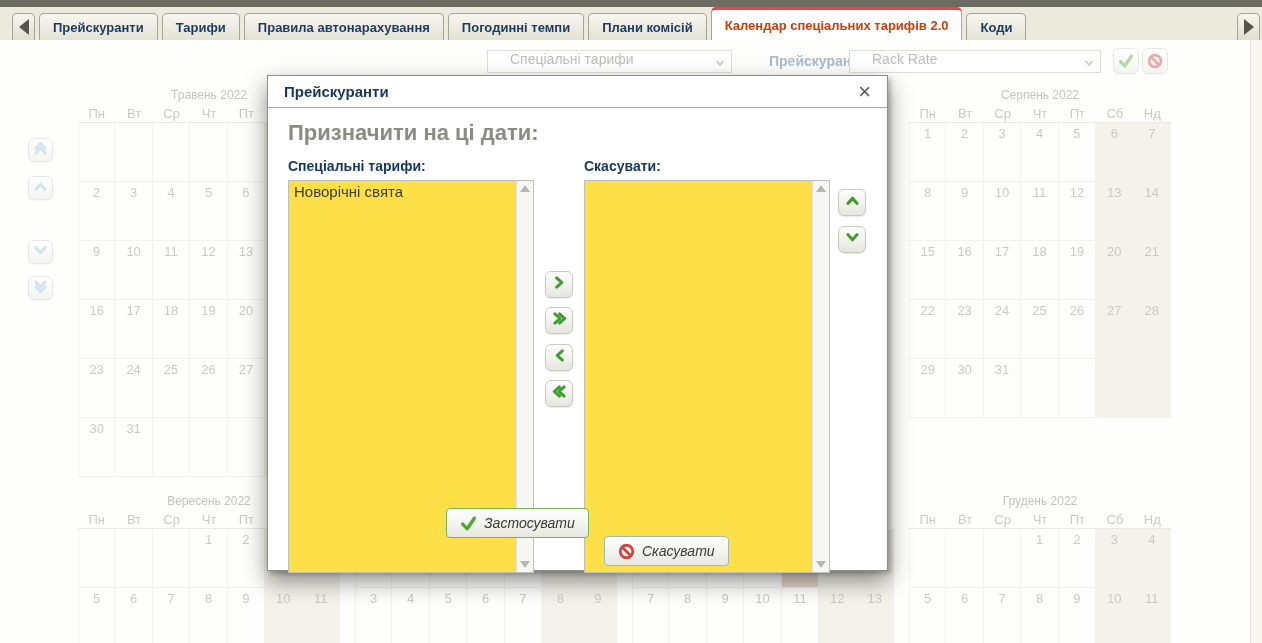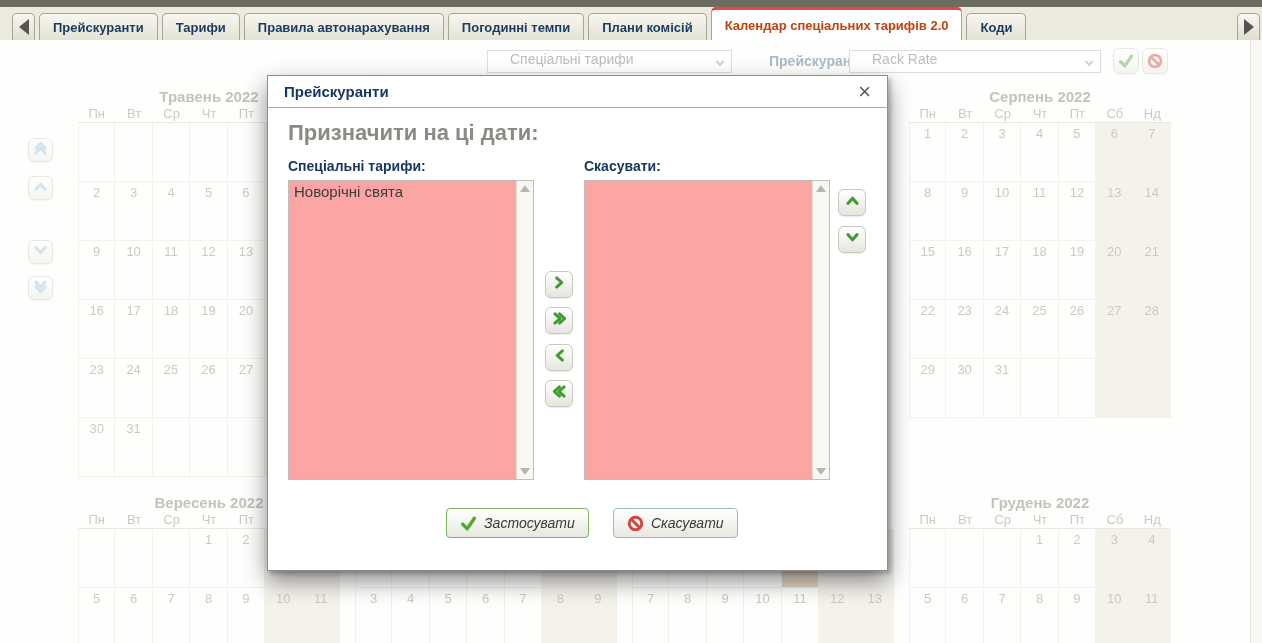--- a/index.html
+++ b/index.html
@@ -35,21 +35,21 @@
 
   .btn3d { background:linear-gradient(#ffffff,#e6e6df); border:1px solid #c9c9c0; border-radius:6px;
     box-shadow:inset 0 1px 0 #fff, 0 1px 1px rgba(0,0,0,.08);
     display:flex; align-items:center; justify-content:center; cursor:pointer; }
   .mini { position:absolute; width:26px; height:26px; }
 
   .scrollbtn { position:absolute; left:28px; width:25px; height:24px; }
 
   
   .month { position:absolute; width:262px; }
-  .cal-title { height:18px; text-align:center; font-size:15px; font-weight:bold; color:#7a786c; }
+  .cal-title { height:18px; text-align:center; font-size:12px; font-weight:normal; color:#7a786c; }
   .cal-head { display:grid; grid-template-columns:repeat(7,1fr); height:17px;
     border-bottom:1px solid #cfccbe; }
   .cal-head div { text-align:center; font-size:13px; color:#8a887d; }
   .cal-week { display:grid; grid-template-columns:repeat(7,1fr); height:59px; }
   .cal-cell { border-right:1px solid #e5e2d4; border-bottom:1px solid #e5e2d4;
     font-size:13px; color:#8a887d; text-align:center; padding-top:3px; cursor:pointer; }
   .cal-week .cal-cell:first-child { border-left:1px solid #e5e2d4; }
   .cal-cell.wknd { background:#e7e3d2; }
   .cal-cell.today { background:#c3a786; }
 
@@ -58,34 +58,34 @@
     background:rgba(255,255,255,.55); z-index:50; }
 
   
   .modal { position:absolute; left:267px; top:75px; width:621px; height:496px; background:#ffffff;
     border:1px solid #8d8d8d; box-shadow:0 10px 22px rgba(0,0,0,.45), 3px 3px 4px rgba(0,0,0,.2); z-index:100; }
   .m-titlebar { height:32px; border-bottom:1px solid #a8a8a8; display:flex; align-items:center; padding:0 16px; }
   .m-title { font-size:15px; font-weight:bold; color:#17365d; flex:1; }
   .m-close { font-size:22px; color:#5a5a5a; cursor:pointer; line-height:20px; font-weight:400; }
   .m-heading { position:absolute; left:20px; top:44px; font-size:22px; font-weight:bold; color:#8b8b83; }
   .m-label { position:absolute; top:82px; font-size:14px; font-weight:bold; color:#17365d; }
-  .listbox { position:absolute; top:104px; width:246px; height:300px; background:#fca5a5;
+  .listbox { position:absolute; top:104px; width:246px; height:393px; background:#fde047;
     border:1px solid #bfbfba; display:flex; }
   .lb-items { flex:1; overflow:hidden; }
   .lb-item { font-size:15px; color:#3c3c38; padding:2px 5px; cursor:pointer; white-space:nowrap; }
   .lb-scroll { width:17px; border-left:1px solid #e0e0db; background:#f7f7f4;
     display:flex; flex-direction:column; align-items:center; justify-content:space-between; padding:4px 0; cursor:pointer; }
   .sb-up { width:0; height:0; border-left:5px solid transparent; border-right:5px solid transparent; border-bottom:7px solid #b7b7b0; }
   .sb-dn { width:0; height:0; border-left:5px solid transparent; border-right:5px solid transparent; border-top:7px solid #b7b7b0; }
   .xfer { position:absolute; width:28px; height:27px; }
   .m-btn { position:absolute; top:432px; height:30px; padding:0 13px; font-size:14px; color:#3a3a35;
     display:flex; align-items:center; gap:7px; border-radius:4px;
     background:linear-gradient(#ffffff,#e8e8e1); cursor:pointer; }
   .m-btn.apply { left:178px; border:1px solid #7db25e; }
-  .m-btn.cancel { left:345px; border:1px solid #9bbcba; }
+  .m-btn.cancel { left:336px; border:1px solid #9bbcba;margin-top:28px; }
   .m-btn span.txt { font-weight:normal;font-style:italic; }
 </style>
 </head>
 <body>
 
 <div class="topstrip"></div>
 
 <div class="tabbar">
   <div class="tab-arrow">
     <div class="tri left"></div>

